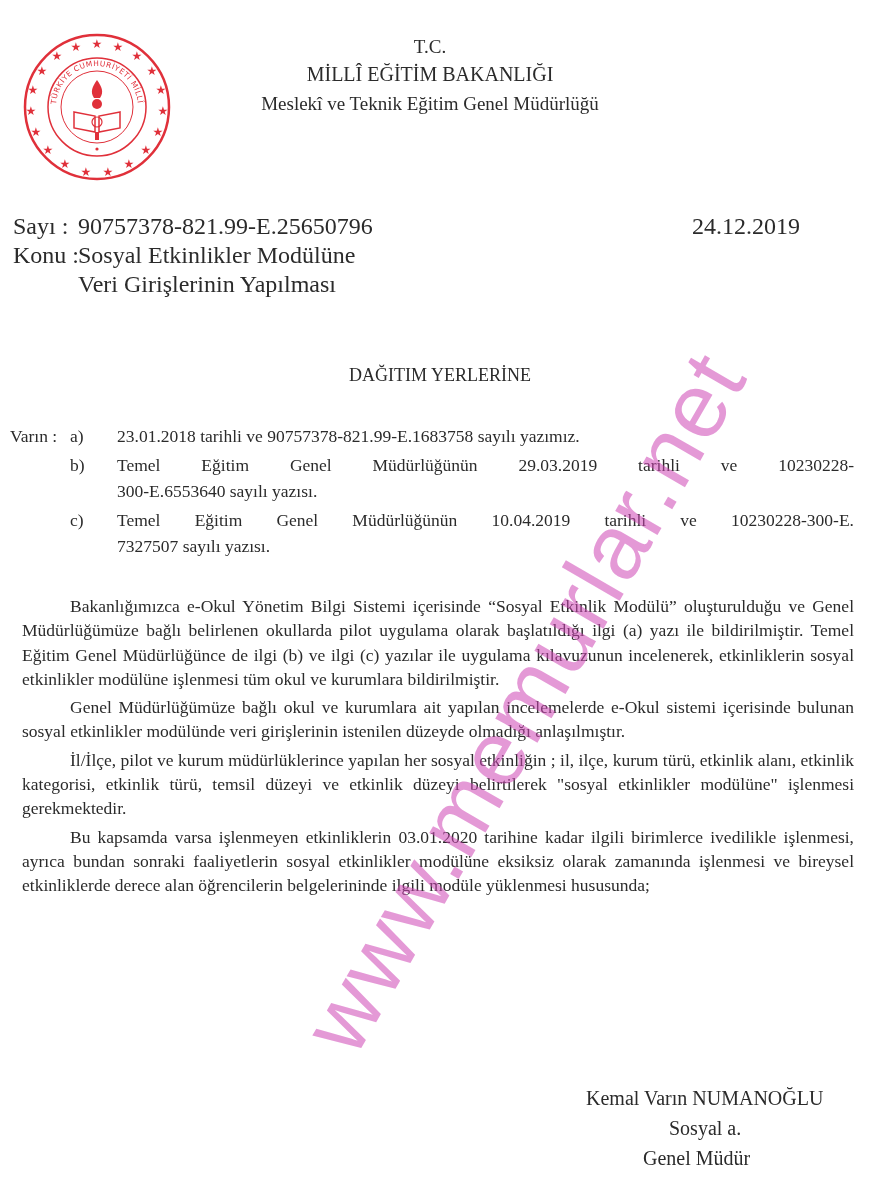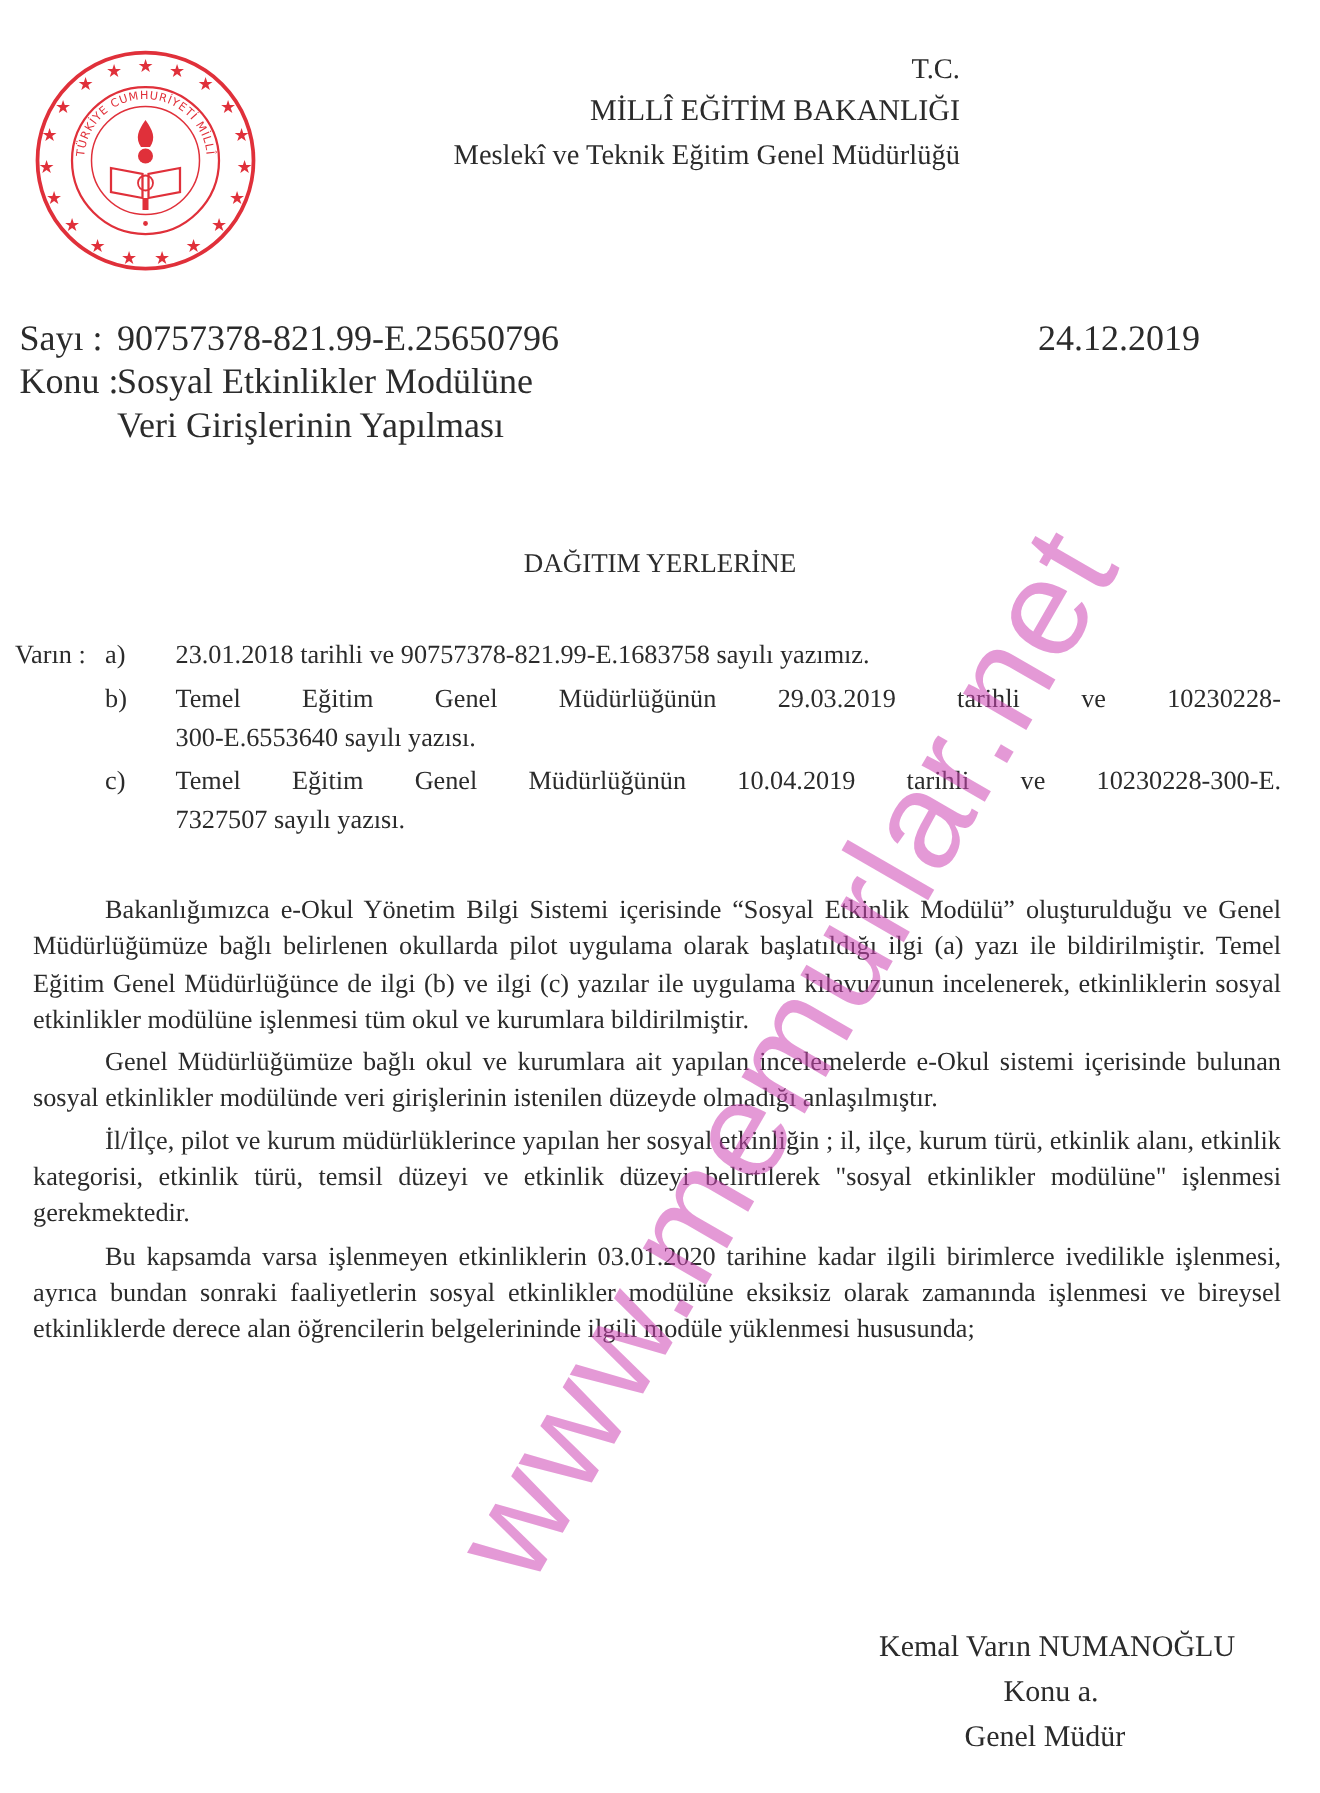--- a/index.html
+++ b/index.html
@@ -3,21 +3,21 @@
   <meta charset="utf-8">
   <style>
     html, body { margin: 0; padding: 0; }
     body {
       width: 880px; height: 1195px; position: relative; overflow: hidden;
       background: #ffffff; color: #2b2b2b;
       font-family: "Liberation Serif", "DejaVu Serif", serif;
     }
     .abs { position: absolute; }
     .seal { left: 22px; top: 32px; width: 150px; height: 150px; }
-    .header-line { left: 220px; width: 420px; text-align: right; font-size: 19px; line-height: 26px; }
+    .header-line { left: 220px; width: 420px; text-align: center; font-size: 19px; line-height: 26px; }
     .meta { font-size: 24px; line-height: 24px; white-space: nowrap; }
     .title { left: 0; width: 880px; top: 365px; text-align: center; font-size: 18px; }
     .ilgi { font-size: 17.5px; line-height: 24px; }
     .body-text {
       left: 22px; width: 832px; font-size: 17.5px; line-height: 24.3px;
       text-align: justify; text-align-last: left;
     }
     .body-text p { margin: 0 0 0 0; text-indent: 48px; }
     .sig { font-size: 20px; line-height: 26px; white-space: nowrap; }
     .watermark {
@@ -106,16 +106,16 @@
 <div class="abs ilgi" style="left:117px; top:534px; white-space:nowrap;">7327507  sayılı yazısı.</div>
 
 <div class="abs body-text" style="top:594px;">
   <p>Bakanlığımızca e-Okul Yönetim Bilgi Sistemi içerisinde “Sosyal Etkinlik Modülü” oluşturulduğu ve  Genel Müdürlüğümüze bağlı belirlenen okullarda pilot uygulama olarak başlatıldığı ilgi (a)  yazı ile bildirilmiştir. Temel Eğitim Genel Müdürlüğünce de ilgi (b) ve ilgi (c) yazılar ile uygulama kılavuzunun incelenerek, etkinliklerin sosyal etkinlikler modülüne işlenmesi tüm okul ve kurumlara bildirilmiştir.</p>
   <p style="margin-top:4px;">Genel Müdürlüğümüze bağlı okul ve kurumlara ait yapılan incelemelerde e-Okul sistemi içerisinde bulunan sosyal etkinlikler modülünde veri girişlerinin istenilen düzeyde olmadığı anlaşılmıştır.</p>
   <p style="margin-top:4px;">İl/İlçe, pilot ve kurum müdürlüklerince yapılan her sosyal etkinliğin ; il, ilçe, kurum türü, etkinlik alanı, etkinlik kategorisi, etkinlik türü, temsil düzeyi ve etkinlik düzeyi belirtilerek "sosyal etkinlikler modülüne" işlenmesi gerekmektedir.</p>
   <p style="margin-top:4px;">Bu kapsamda varsa işlenmeyen etkinliklerin 03.01.2020 tarihine kadar ilgili birimlerce ivedilikle işlenmesi, ayrıca bundan sonraki faaliyetlerin sosyal etkinlikler modülüne eksiksiz olarak zamanında işlenmesi ve bireysel etkinliklerde derece alan öğrencilerin belgelerininde ilgili modüle yüklenmesi hususunda;</p>
 </div>
 
 <div class="abs sig" style="left:586px; top:1085px;">Kemal Varın NUMANOĞLU</div>
-<div class="abs sig" style="left:669px; top:1115px;">Konu a.</div>
+<div class="abs sig" style="left:669px; top:1115px;">Sosyal a.</div>
 <div class="abs sig" style="left:643px; top:1145px;">Genel Müdür</div>
 
 <div class="abs watermark">www.memurlar.net</div>
 
 </body></html>

